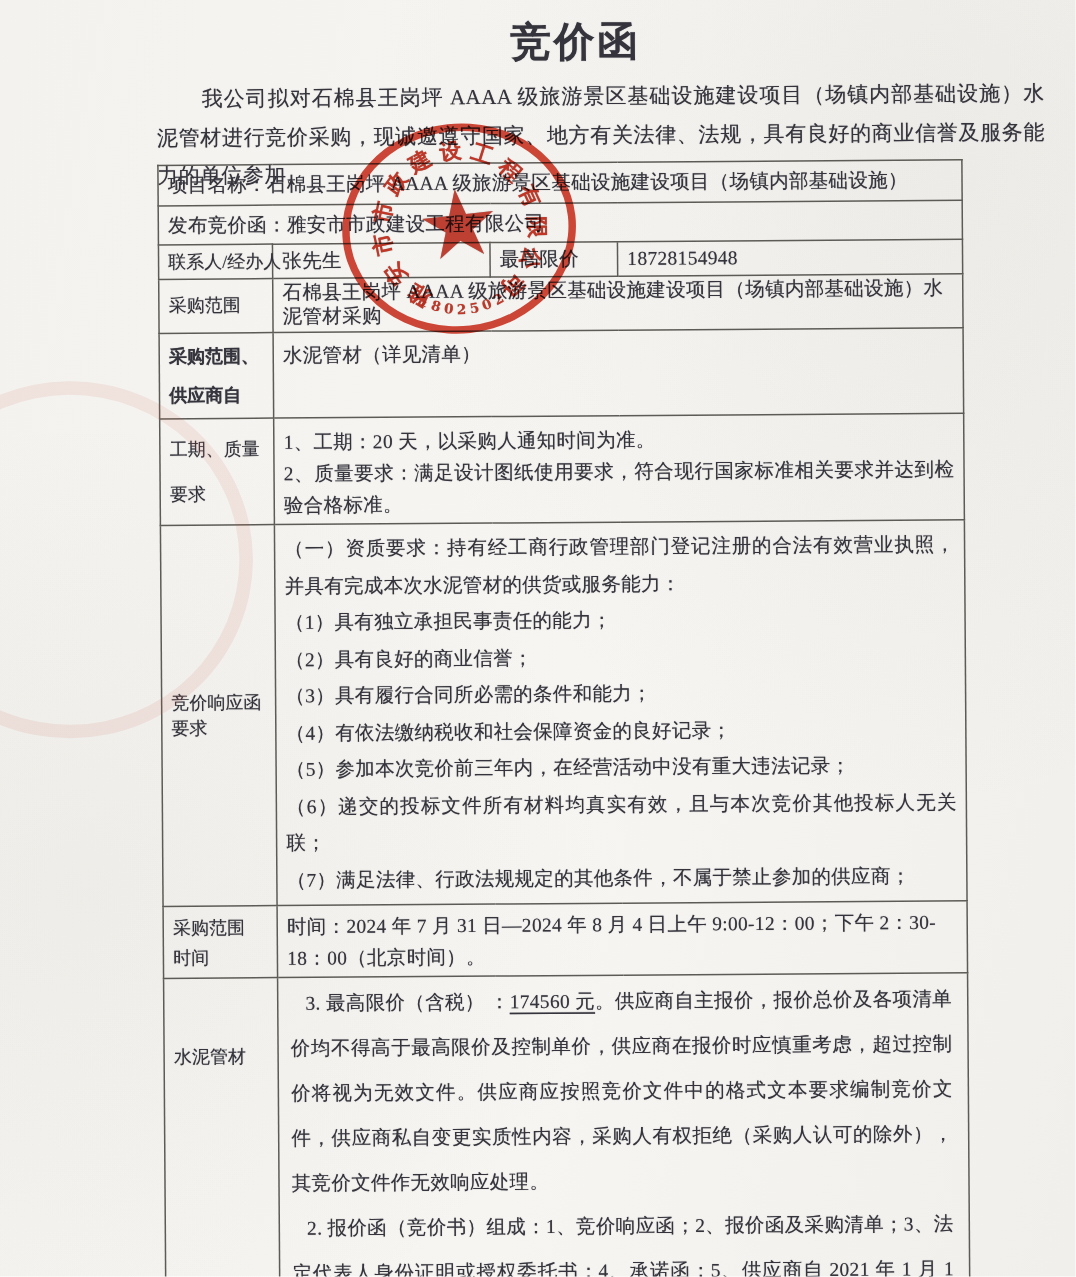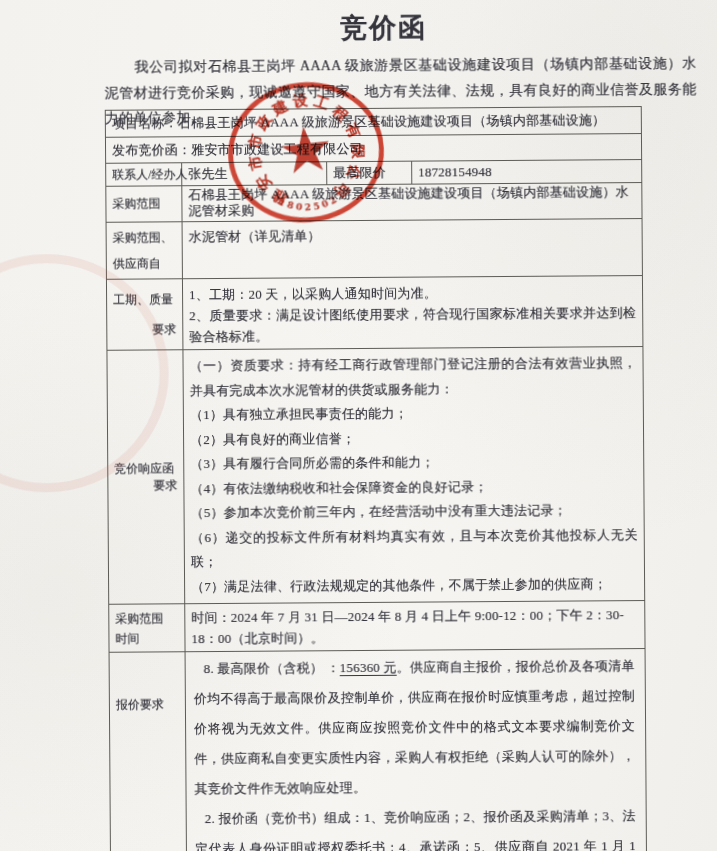--- a/index.html
+++ b/index.html
@@ -24,26 +24,26 @@
   }
   
   table.bid{
     position:absolute;left:104px;top:108px;width:536px;
     border-collapse:collapse;table-layout:fixed;
     font-size:13px;letter-spacing:.2px;
   }
   table.bid td{border:1px solid #5d5b55;padding:2px 6px;vertical-align:middle;}
   .lbl{font-size:12px;letter-spacing:0;padding:2px 2px 2px 5px;}
   .lbl span{display:block;white-space:nowrap;}
-  .lbl .c2{text-align:right;}
+  .lbl .c2{text-align:left;}
   .r1{height:27px;} .r2{height:26px;} .r3{height:23px;}
   .r4{height:33px;} .r5{height:56px;} .r6{height:70px;}
   .r7{height:254px;} .r8{height:48px;} .r9{height:200px;}
   .r4 td.content{line-height:16px;padding-top:1px;}
-  .r5 .lbl span{line-height:26px;}
+  .r5 .lbl span{line-height:26px;font-weight:bold;}
   .r5 td.content{vertical-align:top;padding-top:6px;}
   .r6 .lbl span{line-height:30px;}
   .r6 td.content{vertical-align:top;padding-top:5px;}
   .r6 td.content p{margin:0;line-height:21px;text-align:justify;}
   .r7 td.content div p{margin:0;line-height:24.5px;text-align:justify;}
   .r8 .lbl span{line-height:20px;}
   .r8 td.content{line-height:21px;padding-top:3px;}
   .r9 .lbl{vertical-align:top;padding-top:44px;}
   .r9 td.content{vertical-align:top;padding:2px 10px 0 8px;}
   .r9 td.content p{margin:0;line-height:30px;text-indent:10px;text-align:justify;}
@@ -151,24 +151,24 @@
     </tr>
     <tr class="r8">
       <td class="lbl">
         <span>采购范围</span>
         <span>时间</span>
       </td>
       <td colspan="3" class="content">时间：2024 年 7 月 31 日—2024 年 8 月 4 日上午 9:00-12：00；下午 2：30-18：00（北京时间）。</td>
     </tr>
     <tr class="r9">
       <td class="lbl">
-            <span>报价要求</span>
+            <span>水泥管材</span>
           </td>
       <td colspan="3" class="content">
-        <p><span>8. 最高限价（含税） ：</span><span class="u num">156360 元</span><span>。供应商自主报价，报价总价及各项清单价均不得高于最高限价及控制单价，供应商在报价时应慎重考虑，超过控制价将视为无效文件。供应商应按照竞价文件中的格式文本要求编制竞价文件，供应商私自变更实质性内容，采购人有权拒绝（采购人认可的除外），其竞价文件作无效响应处理。</span></p>
+        <p><span>3. 最高限价（含税） ：</span><span class="u num">174560 元</span><span>。供应商自主报价，报价总价及各项清单价均不得高于最高限价及控制单价，供应商在报价时应慎重考虑，超过控制价将视为无效文件。供应商应按照竞价文件中的格式文本要求编制竞价文件，供应商私自变更实质性内容，采购人有权拒绝（采购人认可的除外），其竞价文件作无效响应处理。</span></p>
         <p>2. 报价函（竞价书）组成：1、竞价响应函；2、报价函及采购清单；3、法定代表人身份证明或授权委托书；4、承诺函；5、供应商自 2021 年 1 月 1 日以来至今（含 2021 年 1 月 1 日，以签订合同时间为准）签订的与本次采购内容有关且单个合同</p>
       </td>
     </tr>
   </tbody>
     </table>
 
   <div class="ghost-stamp"></div>
 
   <div class="seal">
     <div class="seal-company" data-arc="seal.company">

